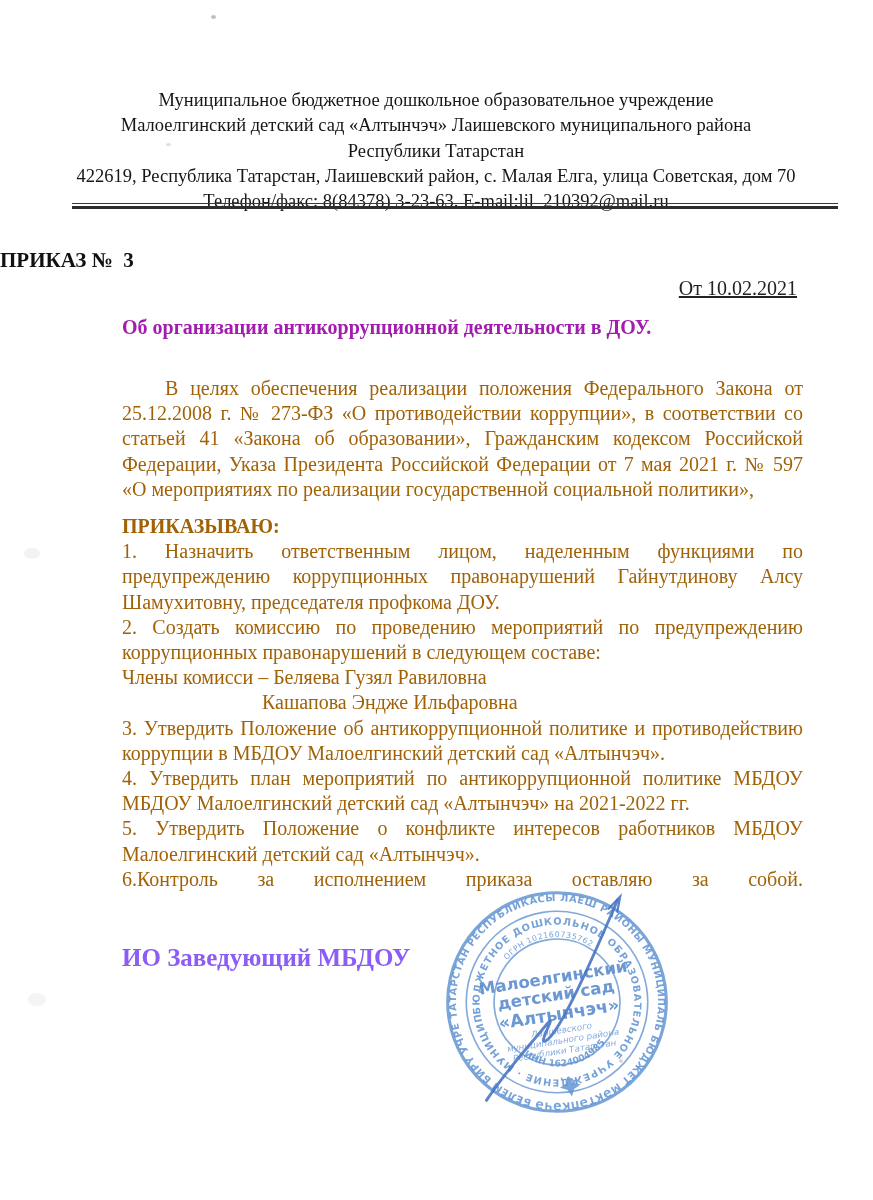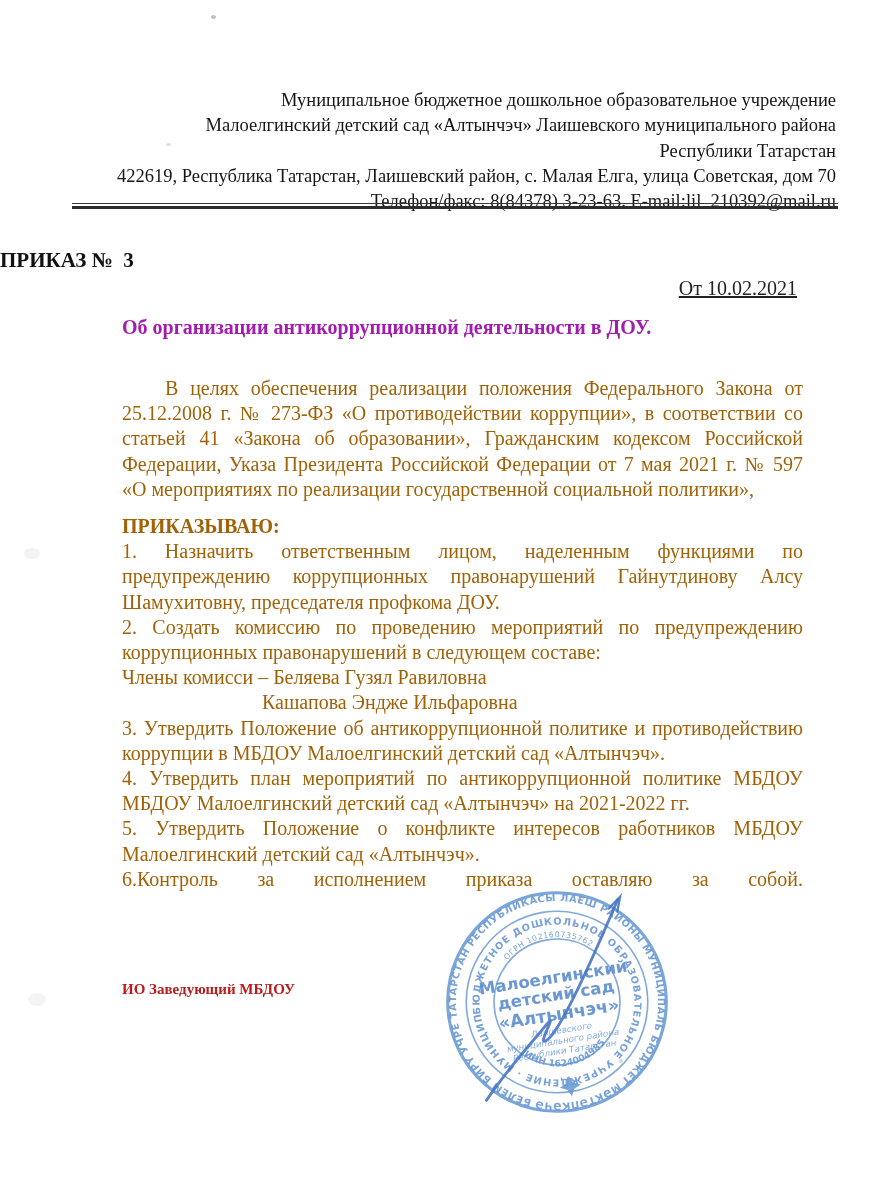--- a/index.html
+++ b/index.html
@@ -3,21 +3,21 @@
 <meta charset="utf-8">
 <style>
   html,body{margin:0;padding:0;background:#e8e8e8;}
   .page{
     position:relative;width:873px;height:1200px;background:#ffffff;
     font-family:"Liberation Serif","DejaVu Serif",serif;color:#1c1c1c;
     overflow:hidden;margin:0 auto;
   }
   
   .letterhead{
-    position:absolute;top:88px;left:36px;width:800px;text-align:right;
+    position:absolute;top:88px;left:36px;width:800px;text-align:center;
     font-size:18.5px;line-height:25.3px;color:#161616;
   }
   .rule{
     position:absolute;top:203px;left:72px;width:766px;height:2px;
     border-top:1.5px solid #3a3a3a;border-bottom:3px solid #2d2d2d;
   }
   
   .title{
     position:absolute;top:248px;left:0;width:100%;
     font-weight:bold;font-size:21px;white-space:pre;color:#111;
@@ -30,22 +30,22 @@
     font-size:20px;line-height:25.2px;color:#a16207;
   }
   .docbody p{margin:0;}
   .intro{text-align:justify;text-indent:43px;margin-bottom:12px !important;}
   .bold{font-weight:bold;}
   .just{text-align:justify;}
   .just-all{text-align:justify;text-align-last:justify;}
   .indent{padding-left:140px;}
   
   .sig{
-    position:absolute;top:976px;left:122px;width:681px;
-    font-size:15px;font-weight:bold;line-height:26.5px;color:#b91c1c;
+    position:absolute;top:945px;left:122px;width:681px;
+    font-size:25px;font-weight:bold;line-height:26.5px;color:#8b5cf6;
   }
   .sig-row{display:flex;align-items:flex-end;}
   .sig-row .pos{white-space:nowrap;}
   .sig-line{flex:1;border-bottom:2px solid #1d1d1d;margin:0 4px 3px 8px;height:14px;}
   .sig-name{white-space:nowrap;}
   
   .stamp{
     position:absolute;left:441px;top:886px;width:232px;height:232px;
     transform:rotate(-9deg);opacity:.95;pointer-events:none;
     font-family:"DejaVu Sans",sans-serif;

